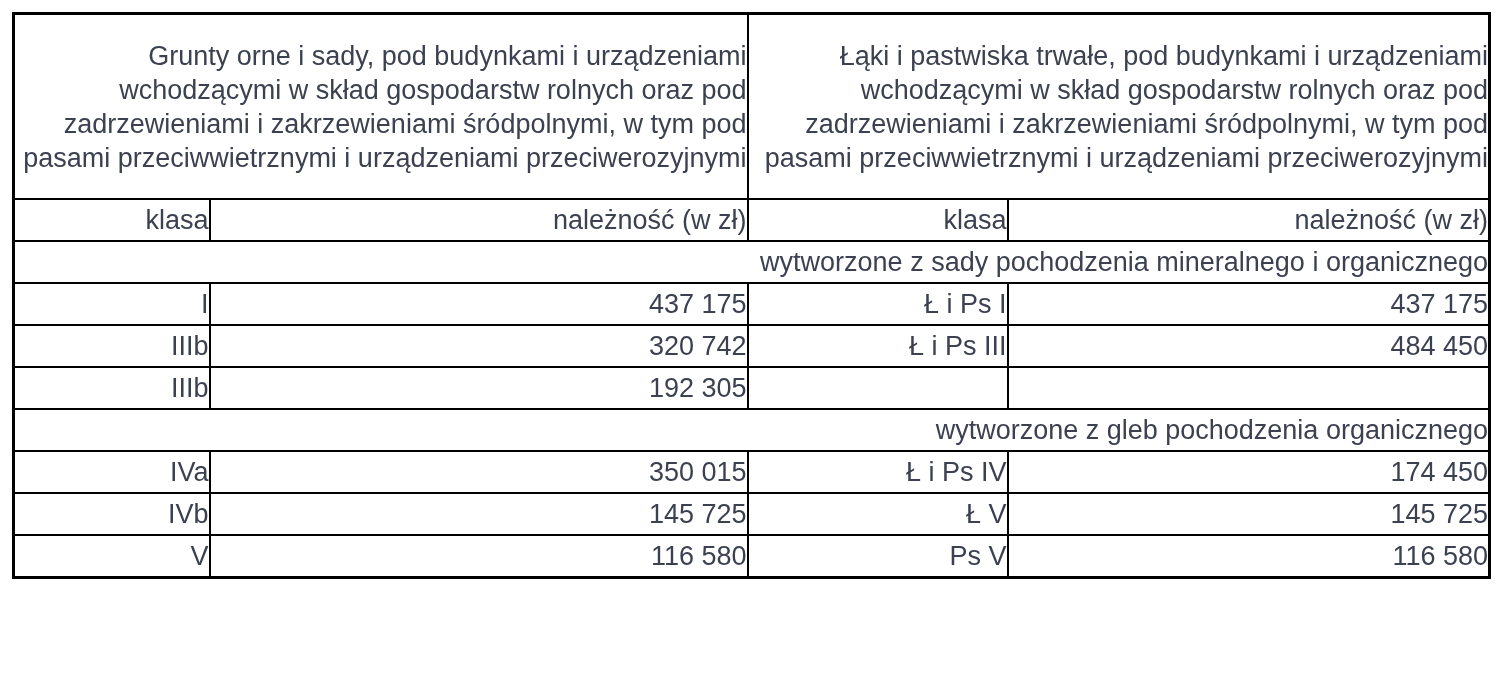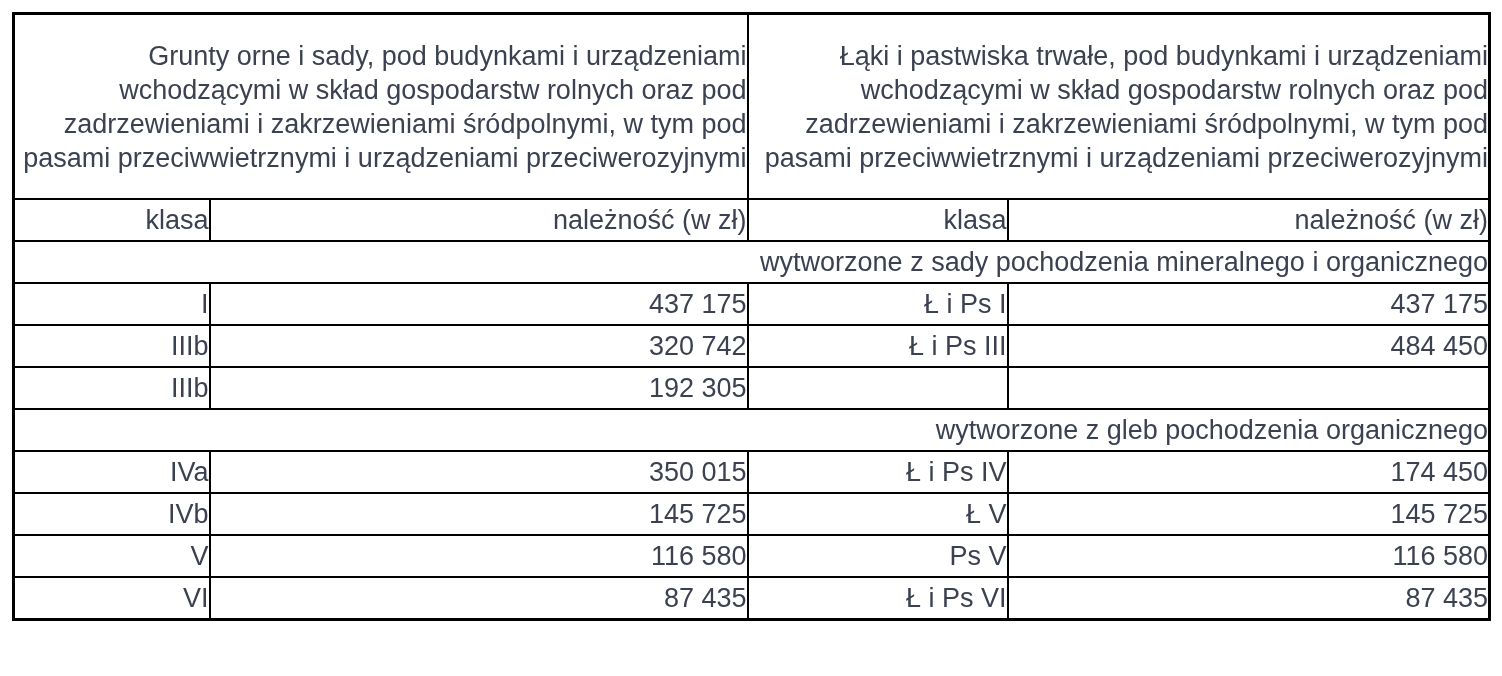--- a/index.html
+++ b/index.html
@@ -86,20 +86,14 @@
     <td>145 725</td>
     <td>Ł V</td>
     <td>145 725</td>
   </tr>
   <tr class="row">
     <td>V</td>
     <td>116 580</td>
     <td>Ps V</td>
     <td>116 580</td>
   </tr>
-  <tr class="row">
-    <td>VI</td>
-    <td>87 435</td>
-    <td>Ł i Ps VI</td>
-    <td>87 435</td>
-  </tr>
 </tbody>
   </table>
 
 </body></html>

